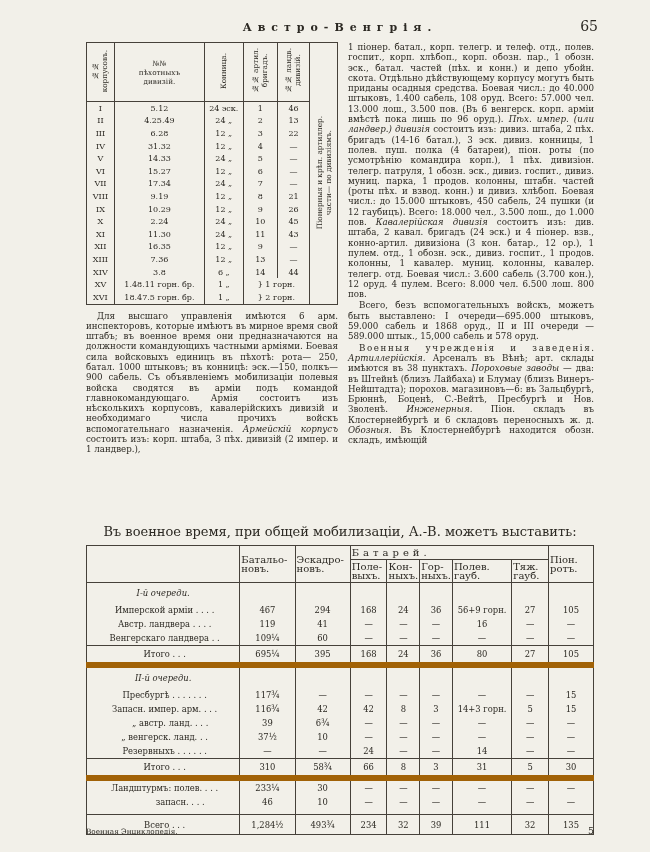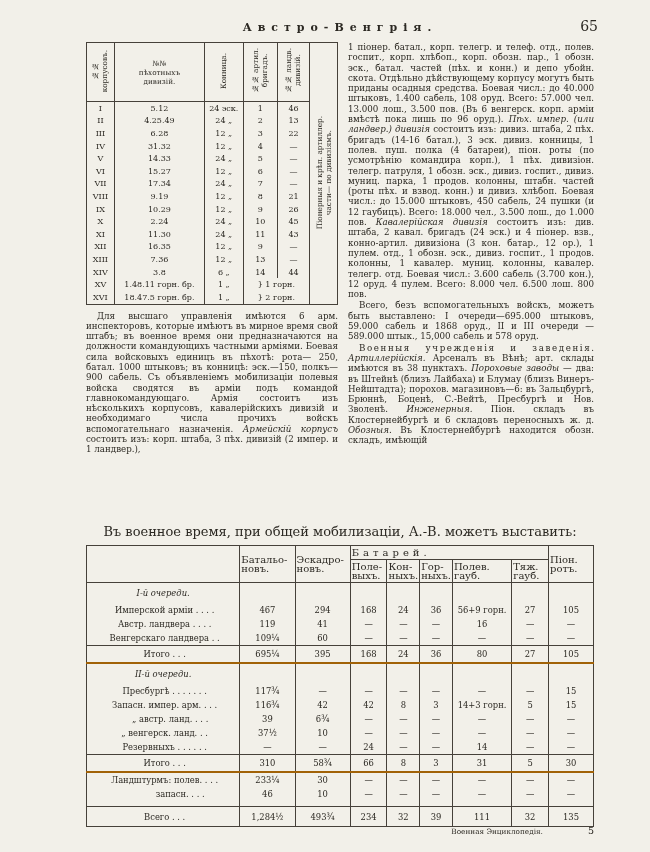--- a/index.html
+++ b/index.html
@@ -40,27 +40,27 @@
   table.mob { border-collapse:collapse; table-layout:fixed; width:100%; border:1px solid #46413a; }
   .mob th { border:1px solid #46413a; font-weight:normal; font-size:10px; line-height:9px;
             text-align:left; vertical-align:middle; padding:2px 1px;margin-top:37px; }
   .mob th.group { letter-spacing:4px; }
   .mob td { border-left:1px solid #46413a; border-right:1px solid #46413a;
             font-size:8.4px; height:14px; padding:0 2px; overflow:hidden; }
   .mob td.num { text-align:center; white-space:nowrap; }
   .mob td.label { text-align:center; padding-left:5px; white-space:nowrap; }
   .mob td.section { font-style:italic; text-align:center; padding:3px 0; }
   .mob td.tot-label { text-align:center; }
-  .mob tr.totals td { border-top:1px solid #46413a; border-bottom:2px solid #a16207; height:16px; }
+  .mob tr.totals td { border-top:1px solid #46413a; border-bottom:6px solid #a16207; height:16px; }
   .mob tr.grand td { border-top:1px solid #46413a; height:19px; }
   .mob tr.spacer td { height:5px; }
 
   
   .pg-footer { position:absolute; left:86px; right:56px; bottom:16px;
-               display:flex; justify-content:flex-end; align-items:baseline;gap:45px; }
+               display:flex; justify-content:space-between; align-items:baseline;gap:45px; }
   .pg-footer .imprint { font-size:7.3px; }
   .pg-footer .folio { font-size:9.5px; }
 </style>
 </head>
 <body>
 
 <div class="page">
 
   <div class="pg-header">
     <span class="pg-title">Австро-Венгрія.</span>

